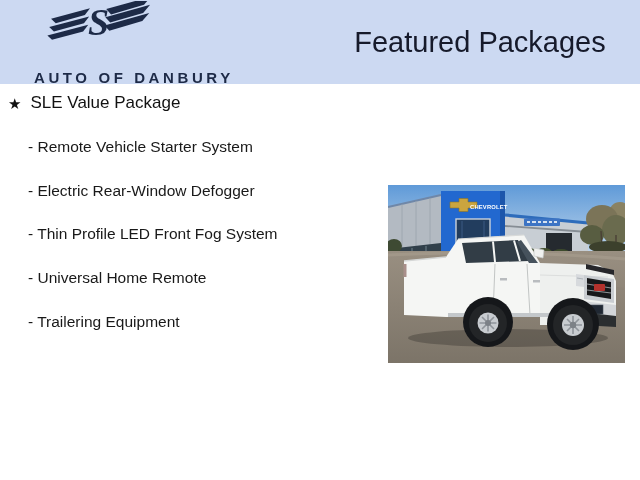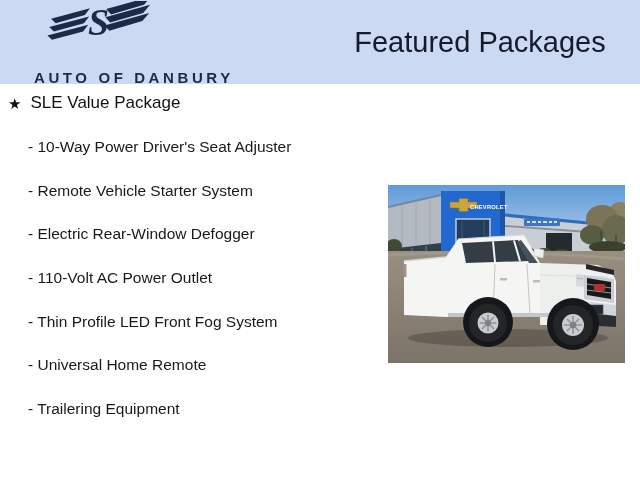--- a/index.html
+++ b/index.html
@@ -53,24 +53,22 @@
     </div>
     <div class="page-title">Featured Packages</div>
   </div>
 
   <div class="pkg-heading">
     <span class="pkg-star">★</span>
     <span class="pkg-name">SLE Value Package</span>
   </div>
 
   <ul class="features">
-    <li>- 10-Way Power Driver's Seat Adjuster</li>
     <li>- Remote Vehicle Starter System</li>
     <li>- Electric Rear-Window Defogger</li>
-    <li>- 110-Volt AC Power Outlet</li>
     <li>- Thin Profile LED Front Fog System</li>
     <li>- Universal Home Remote</li>
     <li>- Trailering Equipment</li>
   </ul>
 
   <figure class="photo">
     <svg viewBox="0 0 237 178">
       <defs>
         <linearGradient id="sky" x1="0" y1="0" x2="0" y2="1">
           <stop offset="0" stop-color="#5f9ad8"></stop>

